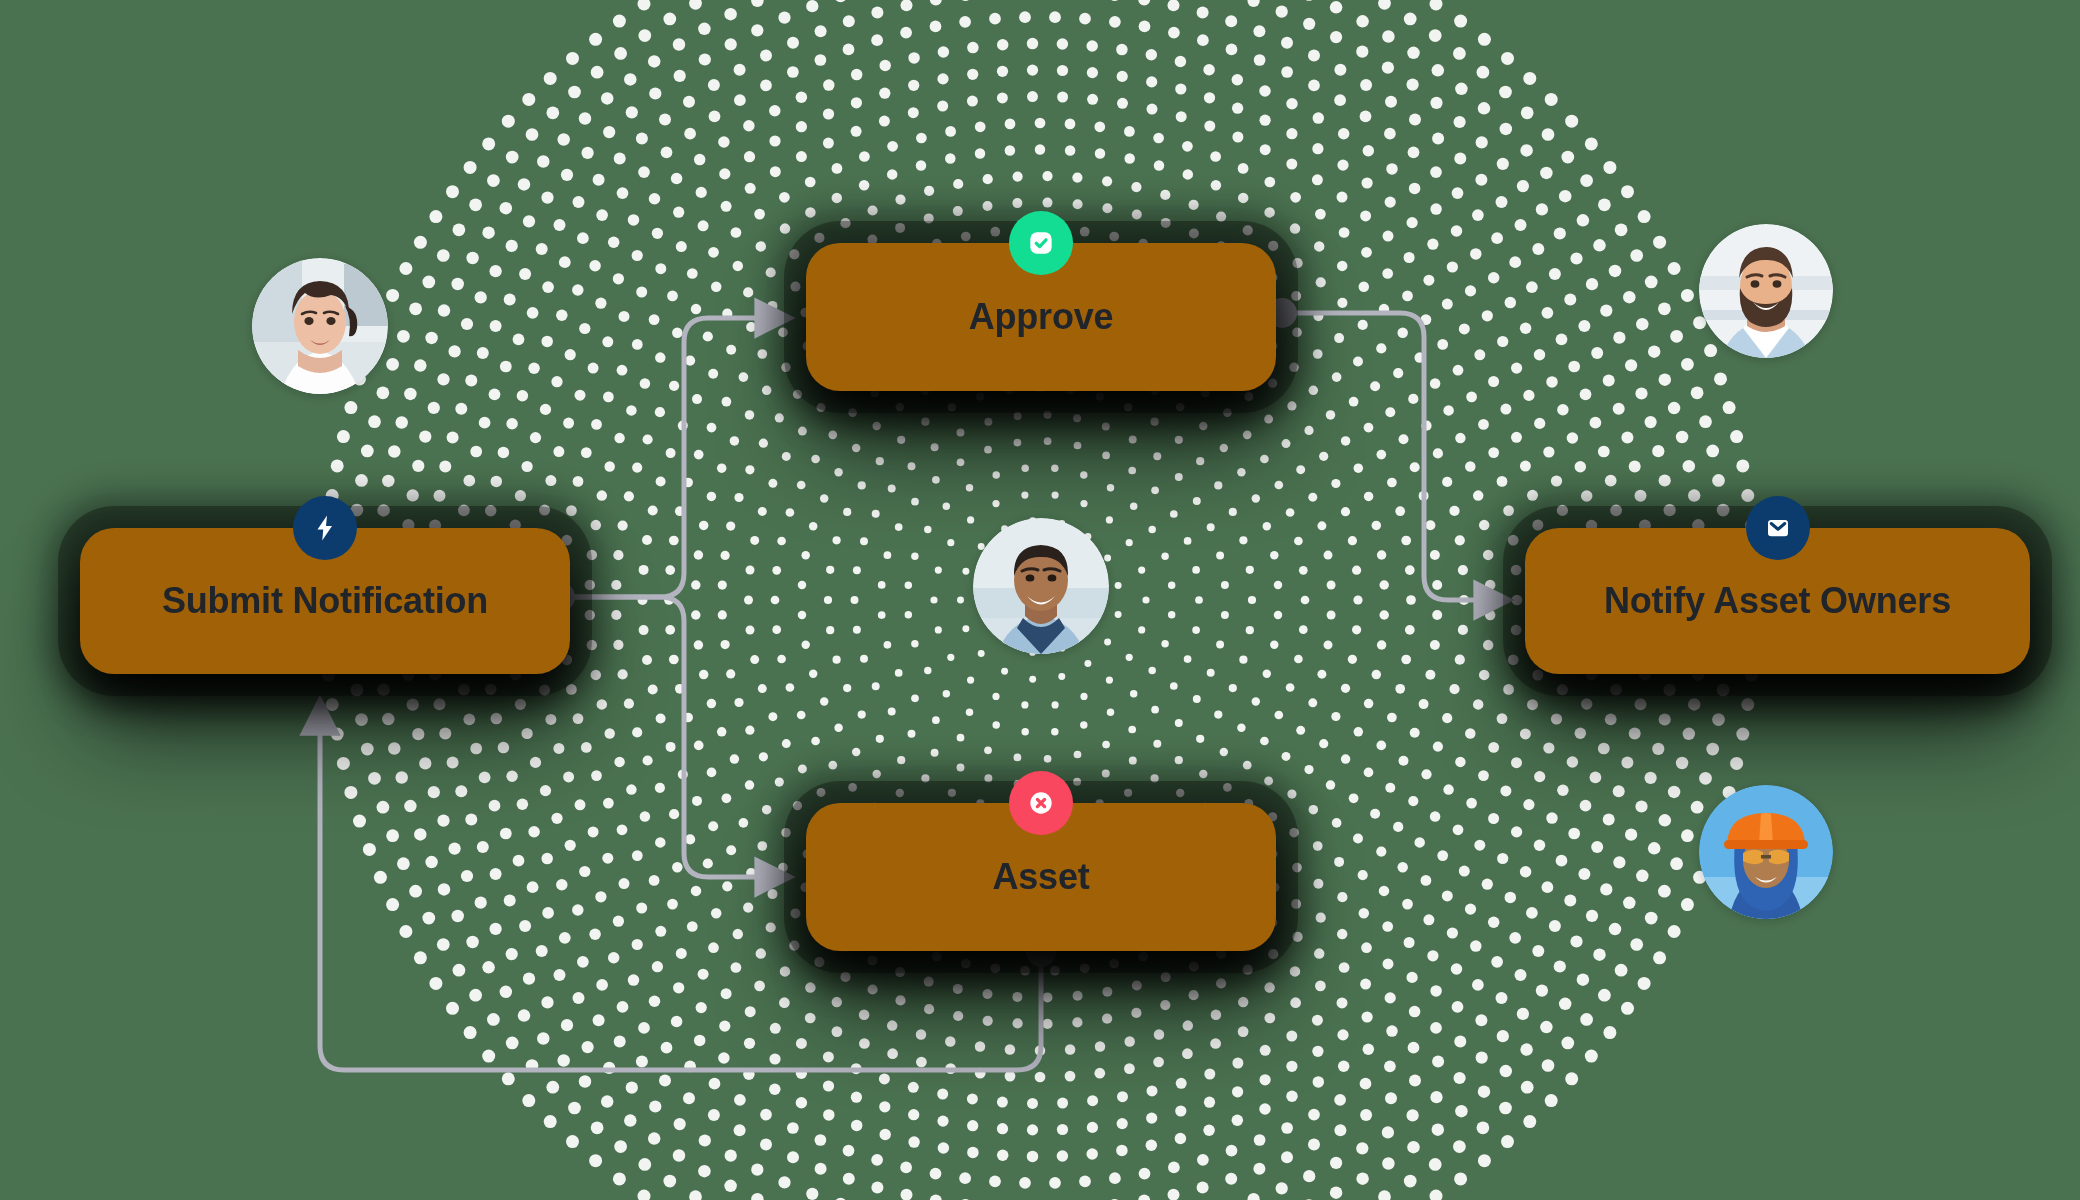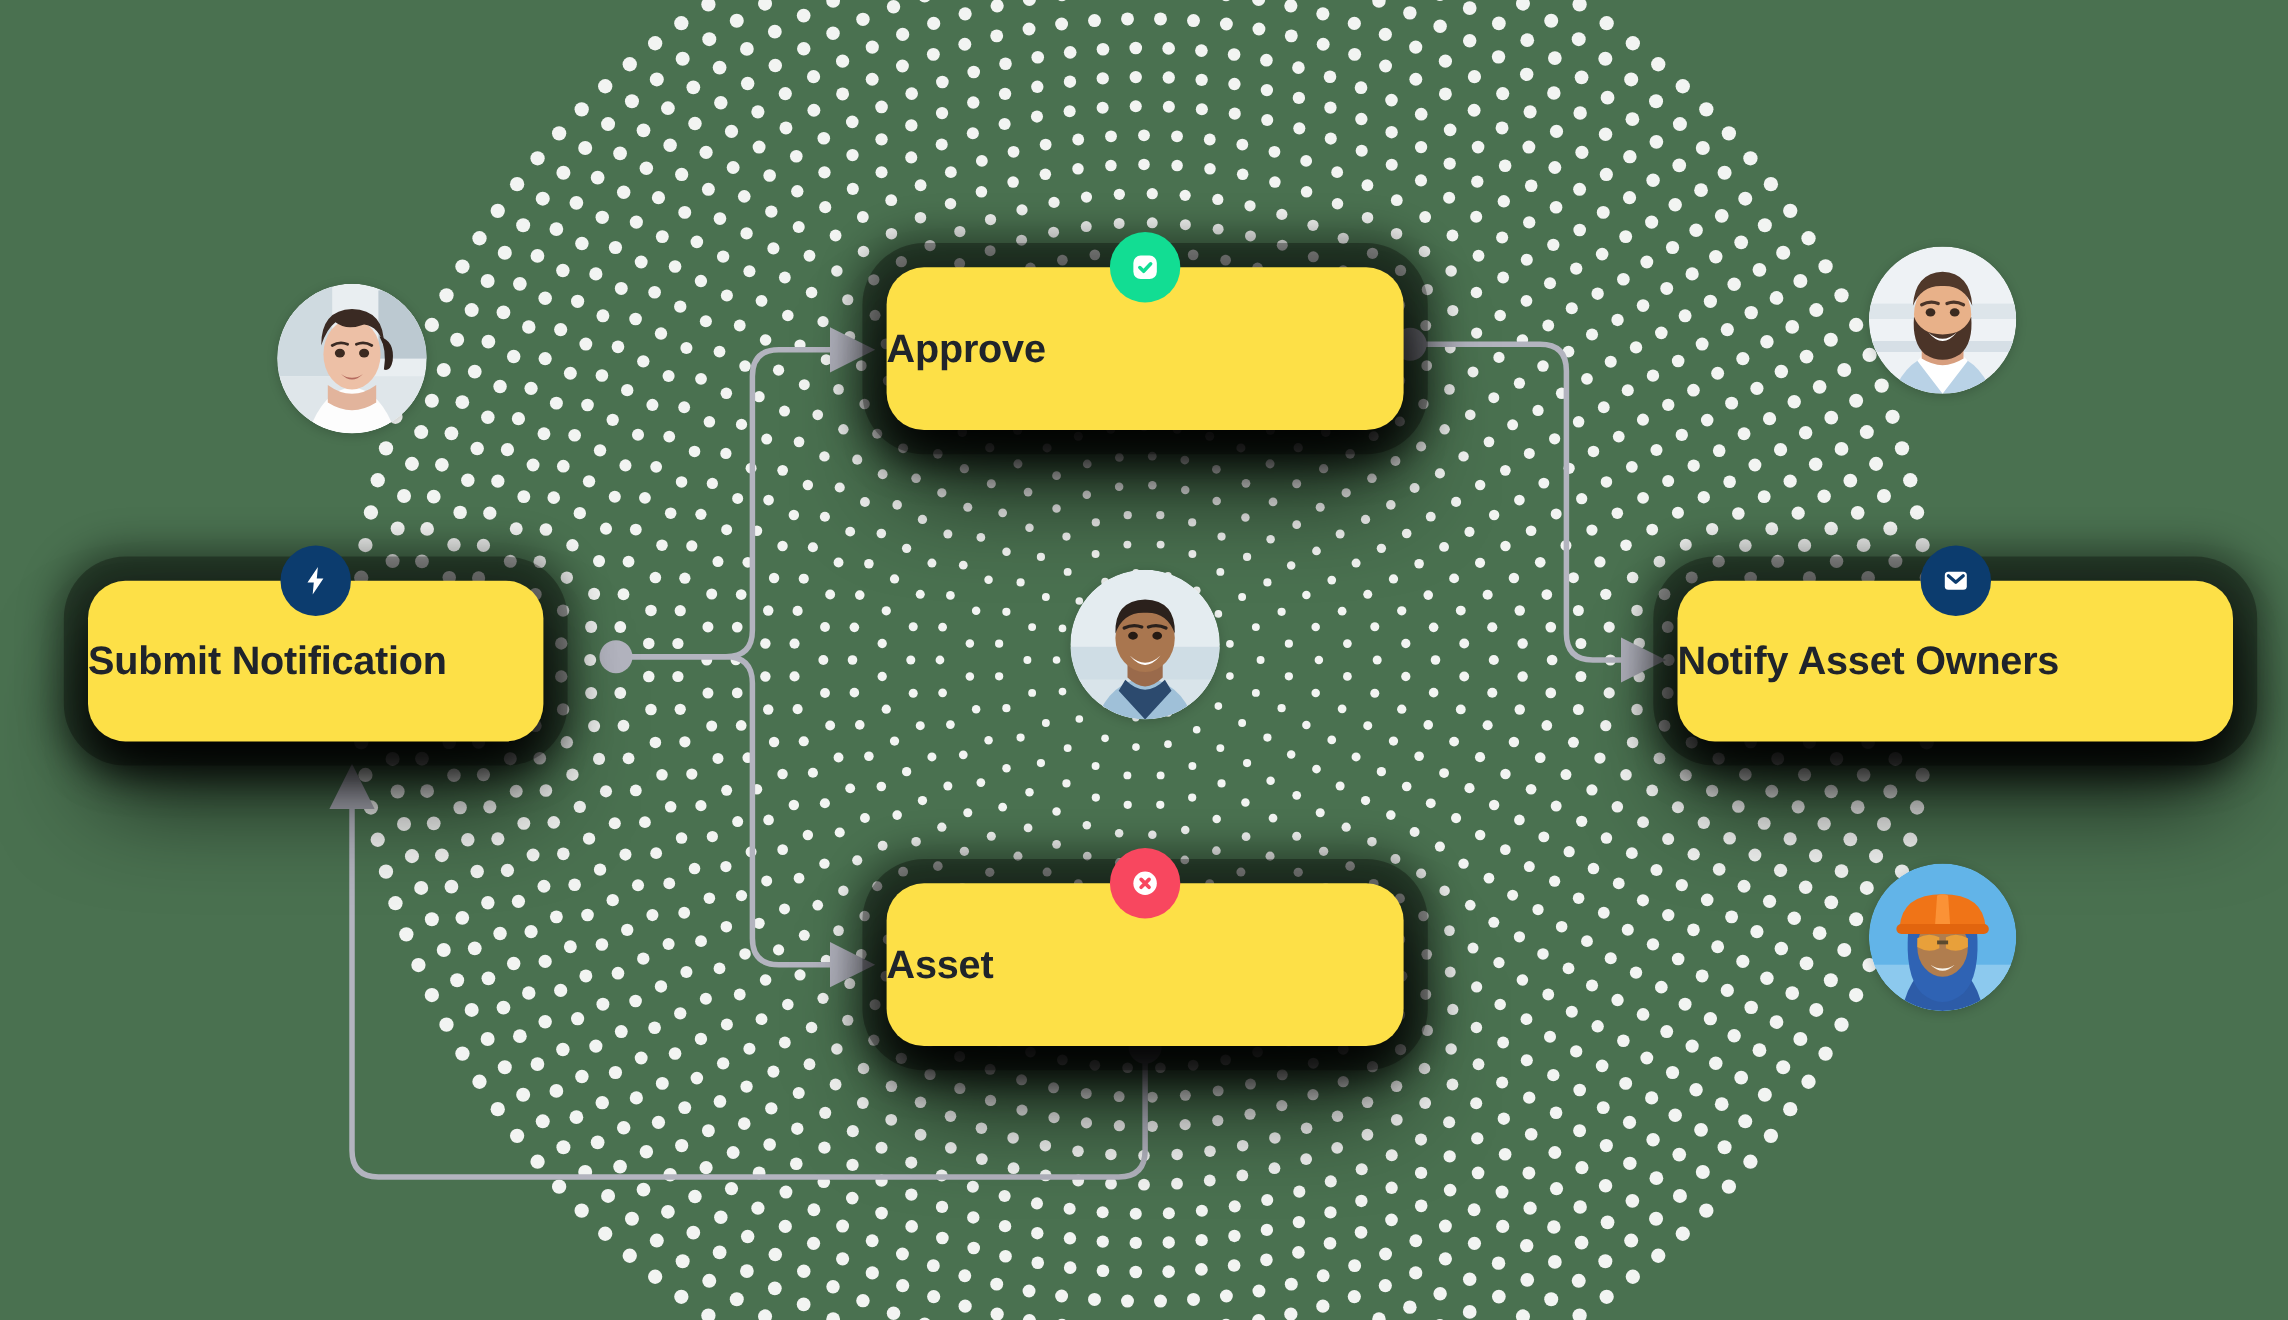--- a/index.html
+++ b/index.html
@@ -14,37 +14,37 @@
   
   #dots{position:absolute;left:0;top:0;width:2080px;height:1200px;}
 
   
   #wires{position:absolute;left:0;top:0;width:2080px;height:1200px;}
 
   
   .node{
     position:absolute;
     border-radius:34px;
-    background:#fde047;
-    display:flex;align-items:center;justify-content:flex-start;
+    background:#a16207;
+    display:flex;align-items:center;justify-content:center;
     box-shadow:
       0 26px 42px -6px rgba(0,0,0,0.88),
       0 60px 90px -10px rgba(0,0,0,0.72),
       0 0 0 22px rgba(0,0,0,0.30),
       0 0 34px 30px rgba(0,0,0,0.42);
   }
   .node-label{
     font-size:36px;
     font-weight:bold;
     color:#20242b;
     letter-spacing:-0.2px;
     white-space:nowrap;
     line-height:1;
   }
-  #node-submit{left:80px;top:528px;width:414px;height:146px;}
+  #node-submit{left:80px;top:528px;width:490px;height:146px;}
   #node-approve{left:806px;top:243px;width:470px;height:148px;}
   #node-reject{left:806px;top:803px;width:470px;height:148px;}
   #node-notify{left:1525px;top:528px;width:505px;height:146px;}
 
   
   .badge{
     position:absolute;
     width:64px;height:64px;
     border-radius:50%;
     display:flex;align-items:center;justify-content:center;

